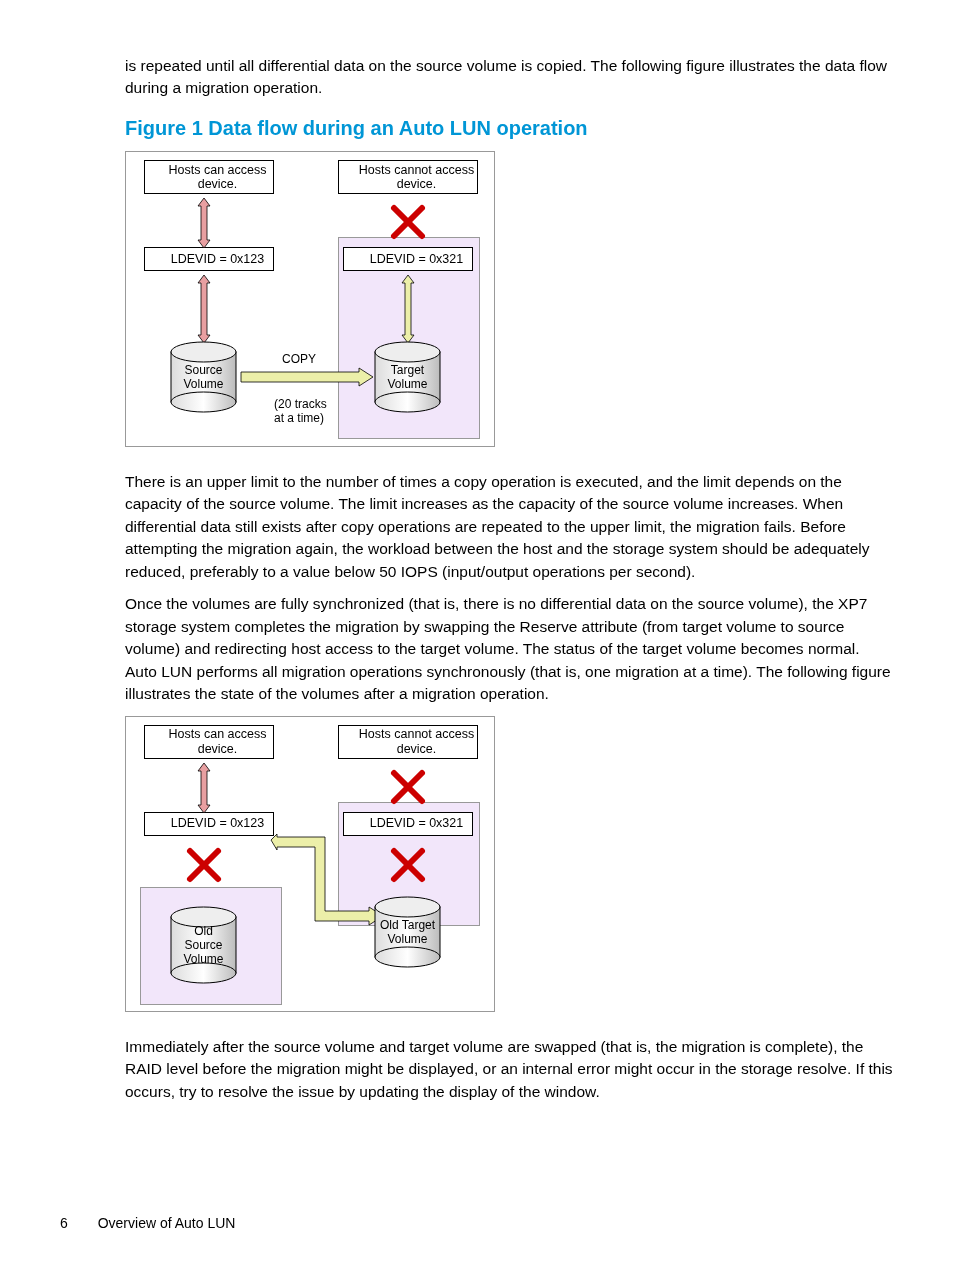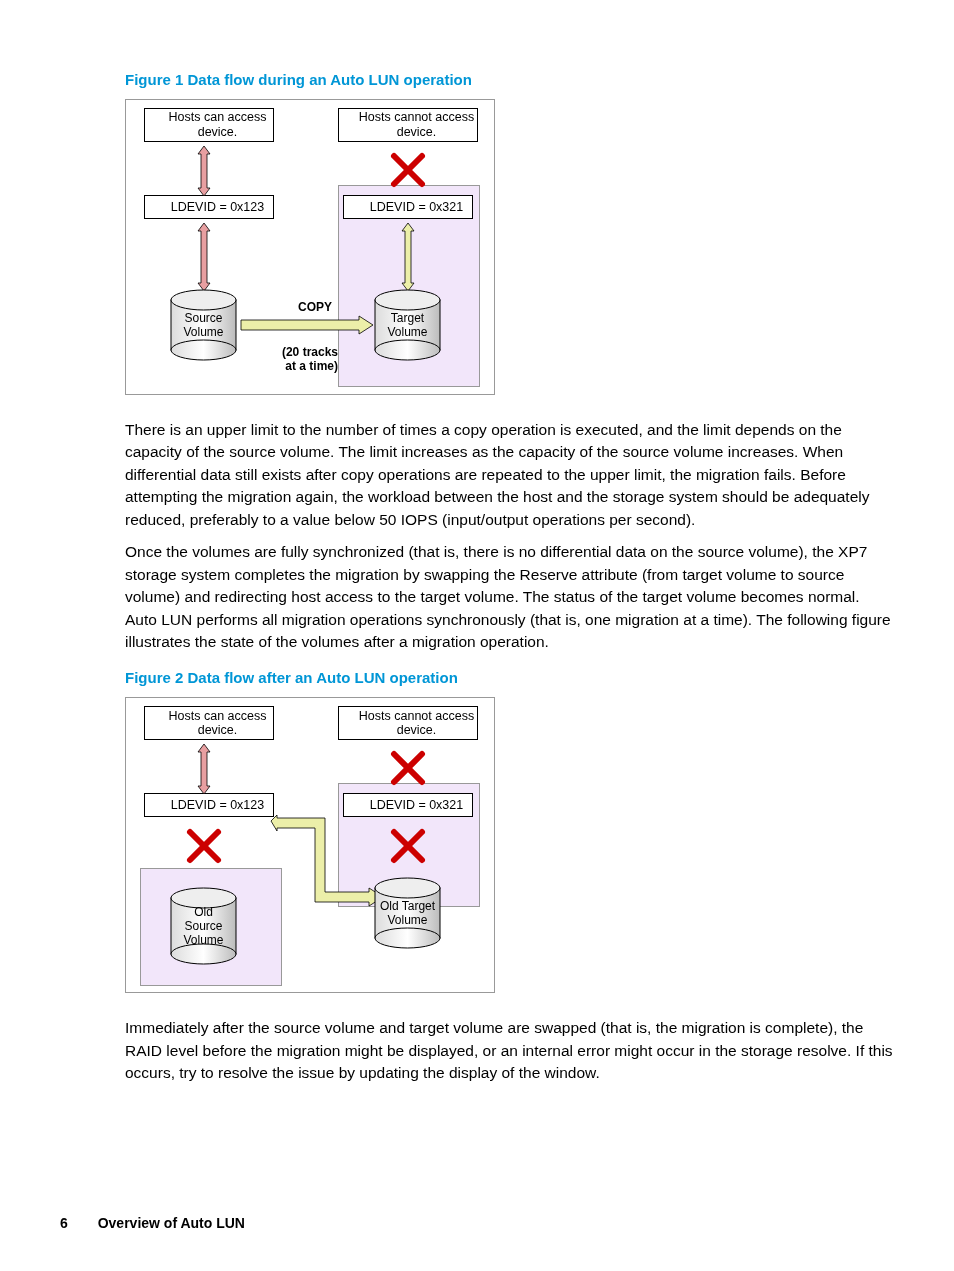--- a/index.html
+++ b/index.html
@@ -16,29 +16,28 @@
     width: 954px;
     height: 1271px;
     box-sizing: border-box;
     padding: 55px 60px 40px 125px;
     position: relative;
   }
   p { margin: 0 0 10px 0; }
   .fig-caption {
     color: #0096d6;
     font-weight: bold;
-    font-size: 15px;
+    font-size: 20px;
     margin: 14px 0 8px 0;
   }
   .footer {
     position: absolute;
     bottom: 38px;
     left: 60px;
     font-size: 14px;
-    font-weight: bold;
   }
   .footer .pnum { margin-right: 26px; }
 
   
   .diagram {
     position: relative;
     width: 370px;
     height: 296px;
     border: 1px solid #999;
     background: #fff;
@@ -61,31 +60,31 @@
     padding-left: 17px;
   }
   .shade {
     position: absolute;
     background: #f2e6fa;
     border: 1px solid #999;
   }
   .textlabel {
     position: absolute;
     font-size: 12px;
-    text-align: right;
+    text-align: left;
     line-height: 1.2;
-    font-weight: bold;
   }
   svg { position: absolute; left: 0; top: 0; }
 </style>
 </head>
 <body>
 
 <div class="page">
 
+  <p>is repeated until all differential data on the source volume is copied. The following figure illustrates the data flow during a migration operation.</p>
 
   <div class="fig-caption">Figure 1 Data flow during an Auto LUN operation</div>
 
   <div class="diagram">
 
     <div class="shade" style="left:212px; top:85px; width:140px; height:20px;"></div>
     <div class="shade" style="left:212px; top:85px; width:140px; height:200px;"></div>
 
     <div class="dbox" style="left:18px; top:8px; width:130px; height:34px;">
         <span>Hosts can access device.</span>
@@ -148,21 +147,20 @@
 
       <g stroke="#000" stroke-width="0.8" fill="#ecefa9">
         <path d="M115 220 h118 v-4 l14 9 l-14 9 v-4 h-118 z"></path>
       </g>
     </svg>
   </div>
 
   <p>There is an upper limit to the number of times a copy operation is executed, and the limit depends on the capacity of the source volume. The limit increases as the capacity of the source volume increases. When differential data still exists after copy operations are repeated to the upper limit, the migration fails. Before attempting the migration again, the workload between the host and the storage system should be adequately reduced, preferably to a value below 50 IOPS (input/output operations per second).</p>
   <p>Once the volumes are fully synchronized (that is, there is no differential data on the source volume), the XP7 storage system completes the migration by swapping the Reserve attribute (from target volume to source volume) and redirecting host access to the target volume. The status of the target volume becomes normal. Auto LUN performs all migration operations synchronously (that is, one migration at a time). The following figure illustrates the state of the volumes after a migration operation.</p>
 
-  <div class="fig-caption">Figure 2 Data flow after an Auto LUN operation</div>
 
   <div class="diagram">
 
     <div class="shade" style="left:212px; top:85px; width:140px; height:20px;"></div>
     <div class="shade" style="left:212px; top:85px; width:140px; height:122px;"></div>
     <div class="shade" style="left:14px; top:170px; width:140px; height:116px;"></div>
 
     <div class="dbox" style="left:18px; top:8px; width:130px; height:34px;">
         <span>Hosts can access device.</span>
       </div>

